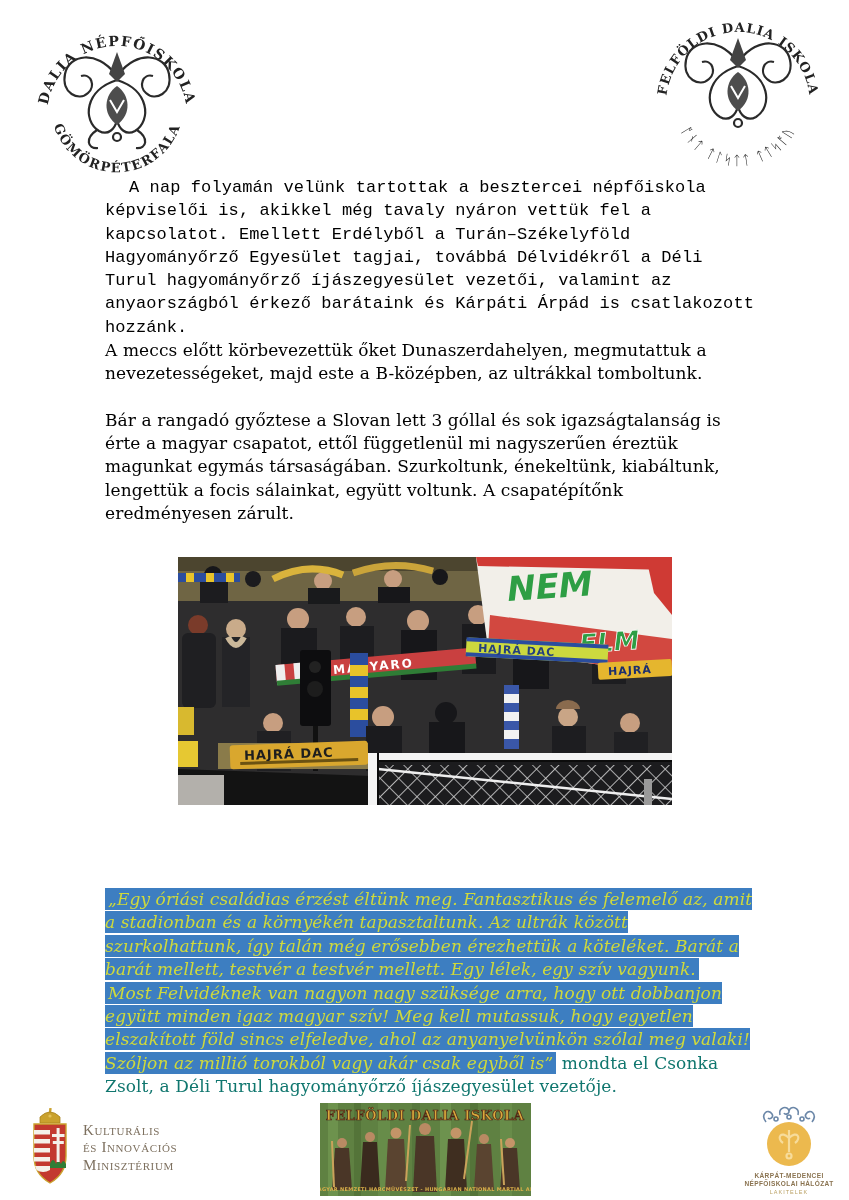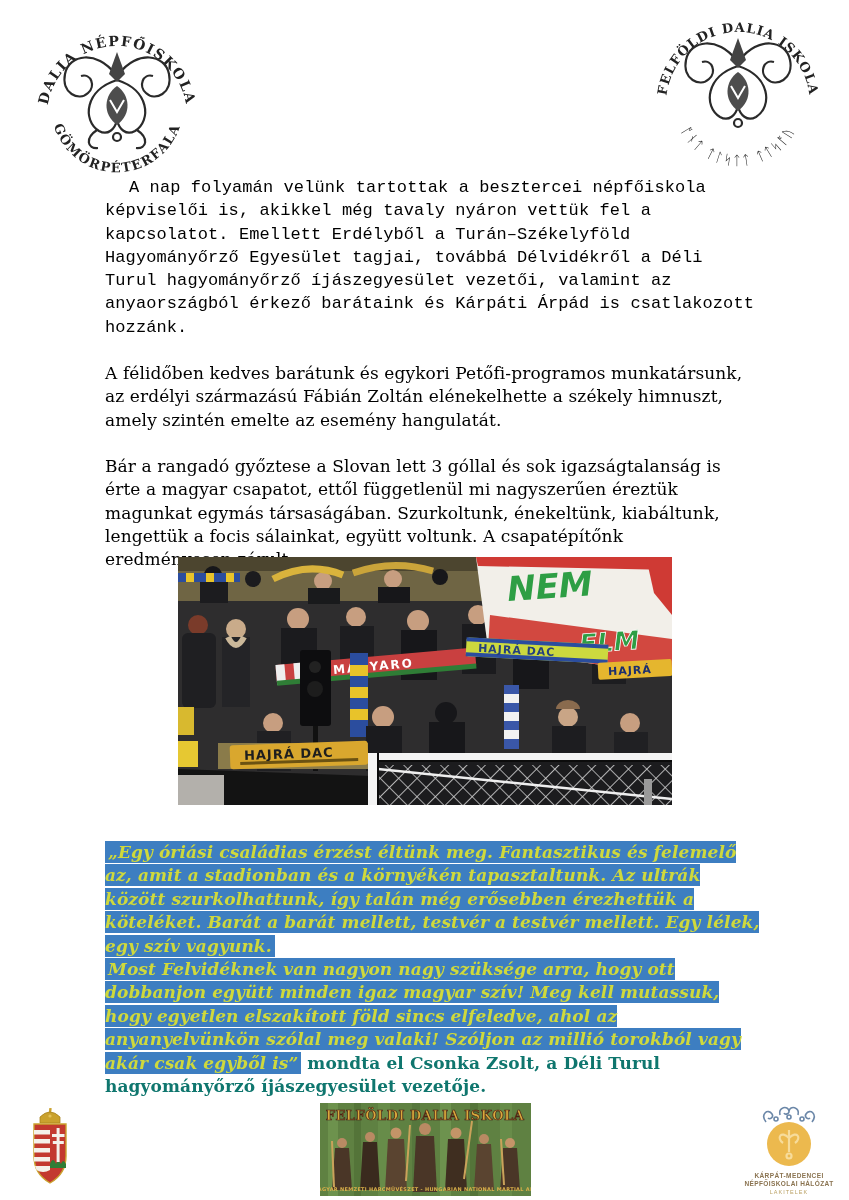--- a/index.html
+++ b/index.html
@@ -15,22 +15,22 @@
            font-size:17px;line-height:23.3px;letter-spacing:.1px;}
   .article p{margin:0;}
   .article p.gap{margin-top:23px;}
   .article p.indent{text-indent:24px;font-family:Liberation Mono, monospace;}
   
   .photo{position:absolute;left:178px;top:557px;width:494px;height:248px;}
   .photo svg{display:block;}
   .caption{position:absolute;left:178px;top:813px;width:494px;text-align:center;
            font-style:italic;font-size:15px;line-height:20px;}
   
-  .quote{position:absolute;left:105px;top:841px;width:656px;
-         font-size:17px;line-height:23.4px;font-style:italic;letter-spacing:.1px;font-weight:bold;}
+  .quote{position:absolute;left:105px;top:888px;width:656px;
+         font-size:17px;line-height:23.4px;font-style:italic;letter-spacing:.1px;}
   .hl{background:#3d7ec1;color:#cfd93c;padding:1px 3px;}
   .attr{font-style:normal;color:#0f766e;}
   
   .ministry{position:absolute;left:28px;top:1108px;display:flex;align-items:center;gap:11px;}
   .ministry-text{font-family:"Liberation Serif", serif;font-variant:small-caps;
                  font-size:15px;line-height:17.5px;color:#7d705f;letter-spacing:.6px;}
   .banner{position:absolute;left:320px;top:1103px;width:211px;height:93px;}
   .network{position:absolute;left:736px;top:1106px;width:106px;text-align:center;}
   .network-line{font-family:"Liberation Sans", sans-serif;font-weight:bold;
                 font-size:6.5px;line-height:8px;color:#8a7350;letter-spacing:.4px;}
@@ -87,21 +87,21 @@
         <path d="M93,66 C80,75 78,94 93,105 C108,94 106,75 93,66 Z" fill="#4d4d4d" stroke="none"></path>
         <path d="M86,80 L93,92 L100,80" stroke="#fff" stroke-width="2"></path>
         <path d="M93,32 L85,54 L93,62 L101,54 Z" fill="#444" stroke="none"></path>
         <circle cx="93" cy="117" r="4"></circle>
       </g>
     </svg>
   </div>
 
   <div class="article">
     <p class="indent">A nap folyamán velünk tartottak a besztercei népfőiskola képviselői is, akikkel még tavaly nyáron vettük fel a kapcsolatot. Emellett Erdélyből a Turán–Székelyföld Hagyományőrző Egyesület tagjai, továbbá Délvidékről a Déli Turul hagyományőrző íjászegyesület vezetői, valamint az anyaországból érkező barátaink és Kárpáti Árpád is csatlakozott hozzánk.</p>
-    <p class="gap">A félidőben kedves barátunk és egykori Petőfi-programos munkatársunk, az erdélyi származású Fábián Zoltán elénekelhette a székely himnuszt, amely szintén emelte az esemény hangulatát.</p>
+    <p>A meccs előtt körbevezettük őket Dunaszerdahelyen, megmutattuk a nevezetességeket, majd este a B-középben, az ultrákkal tomboltunk.</p>
     <p class="gap">Bár a rangadó győztese a Slovan lett 3 góllal és sok igazságtalanság is érte a magyar csapatot, ettől függetlenül mi nagyszerűen éreztük magunkat egymás társaságában. Szurkoltunk, énekeltünk, kiabáltunk, lengettük a focis sálainkat, együtt voltunk. A csapatépítőnk eredményesen zárult.</p>
   </div>
 
   <div class="photo">
     <svg width="494" height="248" viewBox="0 0 494 248">
       <defs>
         <pattern id="netpat" width="13" height="13" patternUnits="userSpaceOnUse" patternTransform="rotate(45 0 0)">
           <path d="M0,0 H13 M0,0 V13" stroke="#e6e6e6" stroke-width="1.7" fill="none"></path>
         </pattern>
       </defs>
@@ -248,20 +248,25 @@
       <path d="M6,16 H38 V48 Q38,66 22,75 Q6,66 6,48 Z" fill="#c3392f" stroke="#caa22e" stroke-width="1.4"></path>
       <g>
         <path d="M6,22 H22 V26.5 H6 Z M6,31 H22 V35.5 H6 Z M6,40 H22 V44.5 H6 Z M6,49 H22 V53.5 H6 Z" fill="#f4f1ea"></path>
         <path d="M7,58 H22 V62 Q15,66 8.5,62 Z" fill="#f4f1ea"></path>
       </g>
       <path d="M22,56 Q25,48 28,56 Q30,50 33,56 Q35,50 38,56 L38,60 H22 Z" fill="#2f7d36"></path>
       <rect x="28.6" y="20" width="3" height="34" fill="#f4f1ea"></rect>
       <rect x="24" y="26" width="12.5" height="3" fill="#f4f1ea"></rect>
       <rect x="24.8" y="33" width="11" height="3" fill="#f4f1ea"></rect>
     </svg>
+    <div class="ministry-text">
+      <div>Kulturális</div>
+      <div>és Innovációs</div>
+      <div>Minisztérium</div>
+    </div>
   </div>
 
   <div class="banner">
     <svg width="211" height="93" viewBox="0 0 211 93">
       <rect x="0" y="0" width="211" height="93" fill="#5f8142"></rect>
       <g opacity="0.55">
         <rect x="8" y="0" width="10" height="93" fill="#79a057"></rect>
         <rect x="34" y="0" width="7" height="93" fill="#4c6b33"></rect>
         <rect x="58" y="0" width="12" height="93" fill="#6f9650"></rect>
         <rect x="92" y="0" width="8" height="93" fill="#50703a"></rect>

